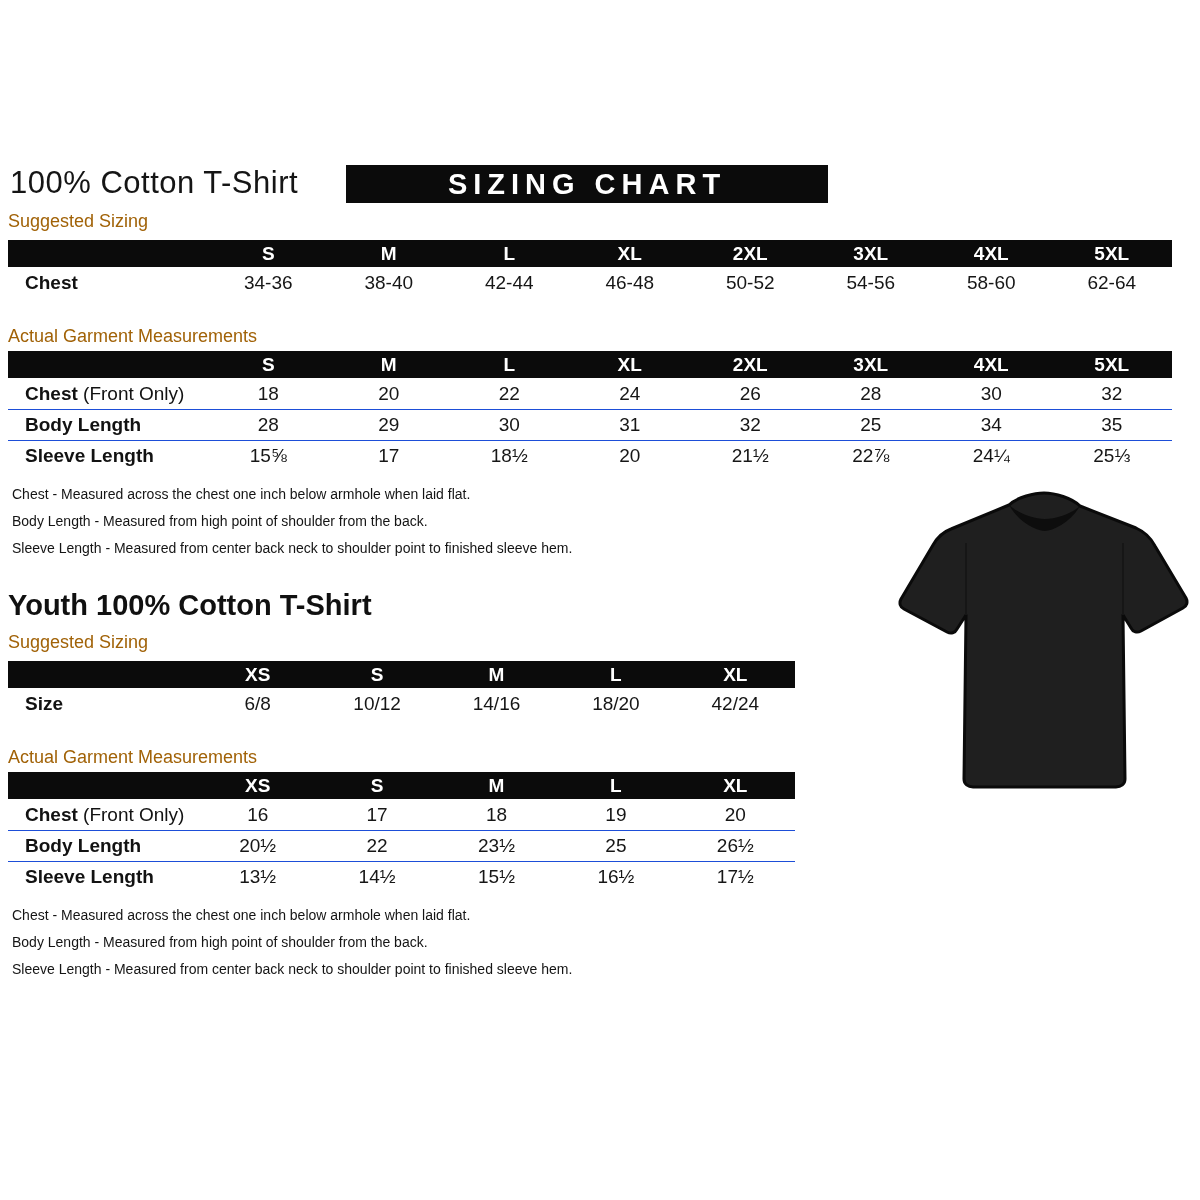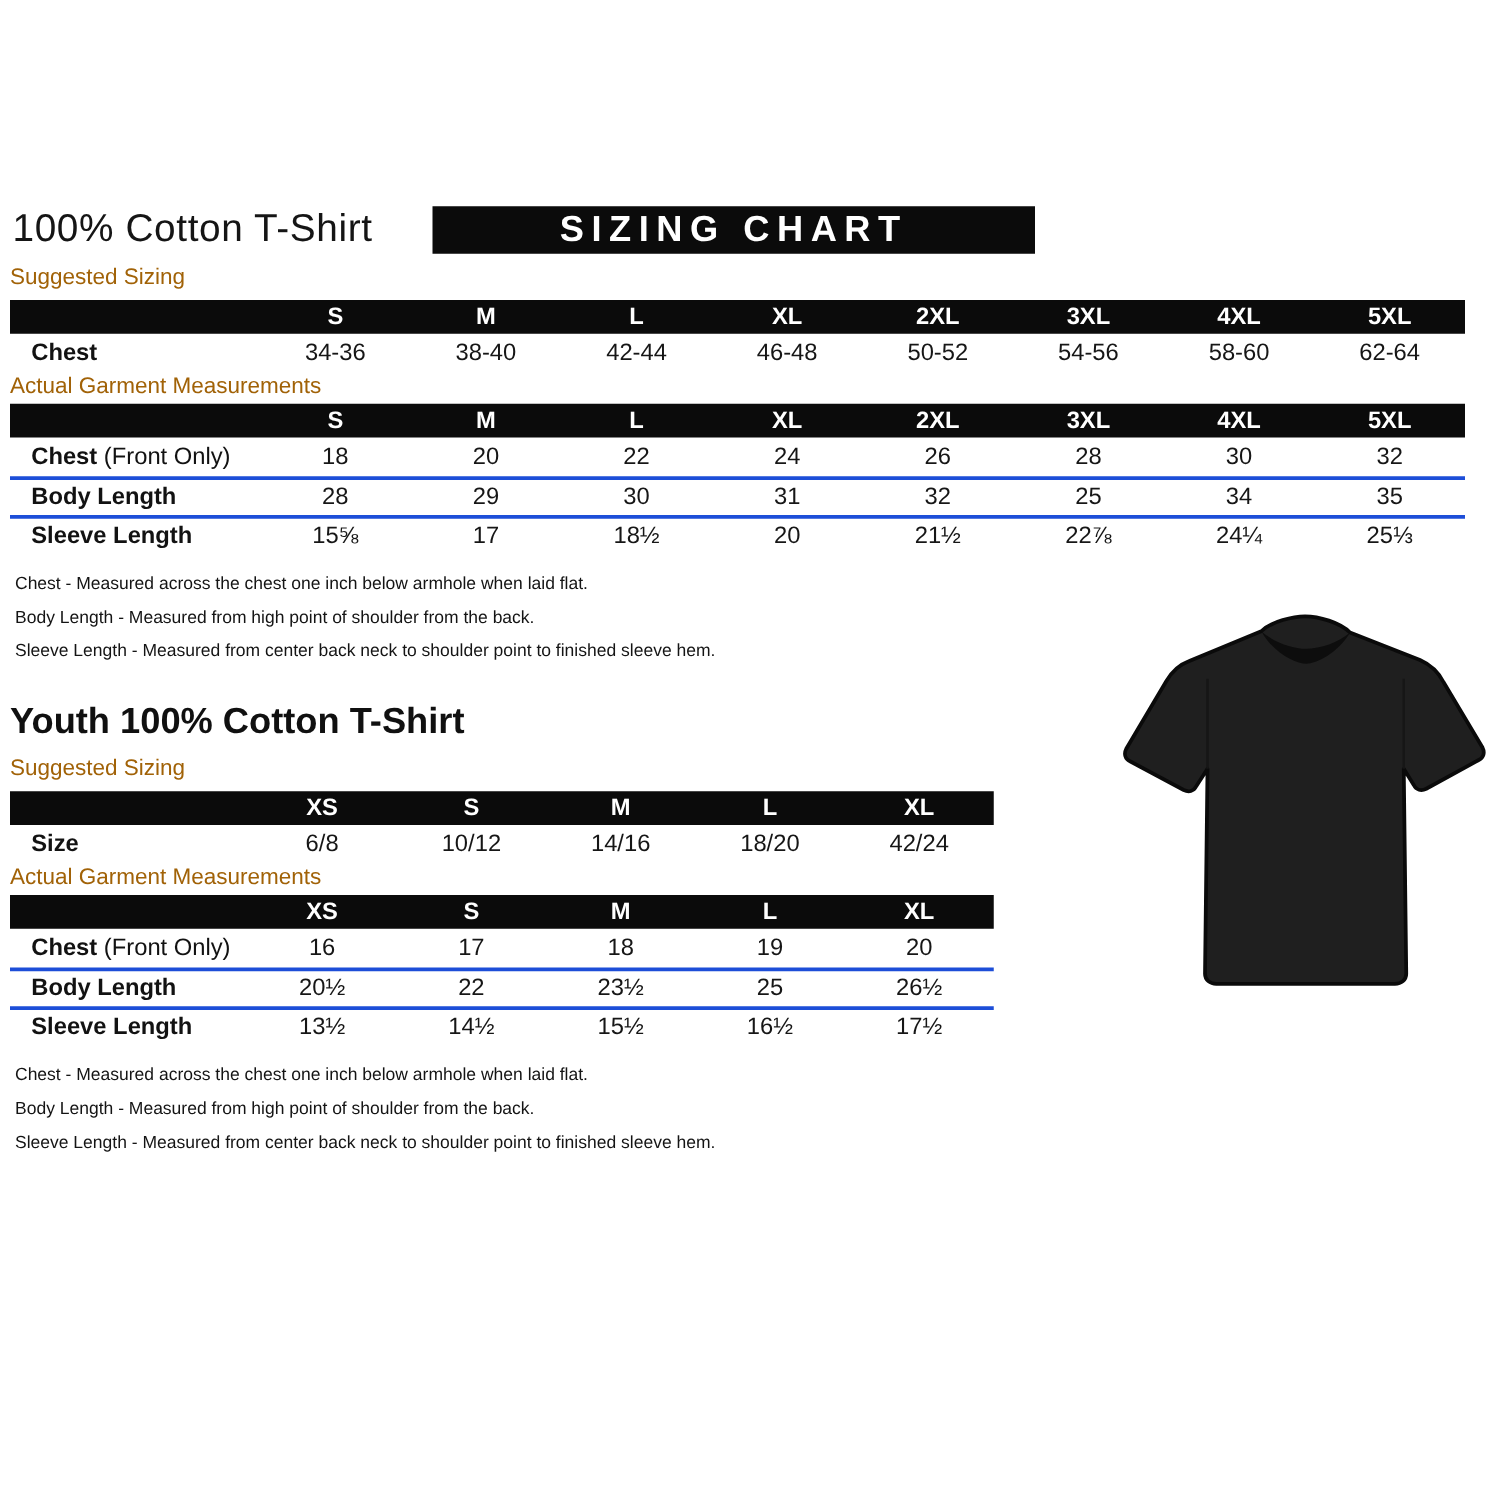--- a/index.html
+++ b/index.html
@@ -31,25 +31,25 @@
   .table.youth { width: 787px; }
   .trow { display: flex; align-items: center; }
   .thead { background: #0b0b0b; height: 27px; }
   .thead .hcell { color: #fff; font-weight: 700; font-size: 19px; }
   .label-cell { flex: 0 0 auto; padding-left: 17px; font-size: 19px; color: #121212; }
   .adult .label-cell { width: 200px; }
   .youth .label-cell { width: 190px; }
   .label-cell .b { font-weight: 700; }
   .cell, .hcell { flex: 1 1 0; text-align: center; font-size: 19px; color: #161616; }
   .drow { height: 31px; }
-  .drow.sep { border-top: 3px solid #1d4ed8; }
+  .drow.sep { border-top: 1px solid #1d4ed8; }
   .t1 { margin-top: 8px; }
   .t2 { margin-top: 4px; }
 
-  .gap-garment { }
+  .gap-garment { margin-top: 28px; }
   .notes { padding-left: 12px; margin-top: 10px; }
   .note-line { font-size: 14px; line-height: 27px; color: #141414; }
 
   .youth-title { font-size: 29px; font-weight: 700; color: #101010; padding-left: 8px; margin-top: 27px; }
   .lbl-y { margin-top: 10px; }
 
   
   .tshirt-wrap { position: absolute; left: 893px; top: 483px; width: 302px; height: 326px; }
 </style>
 </head>

